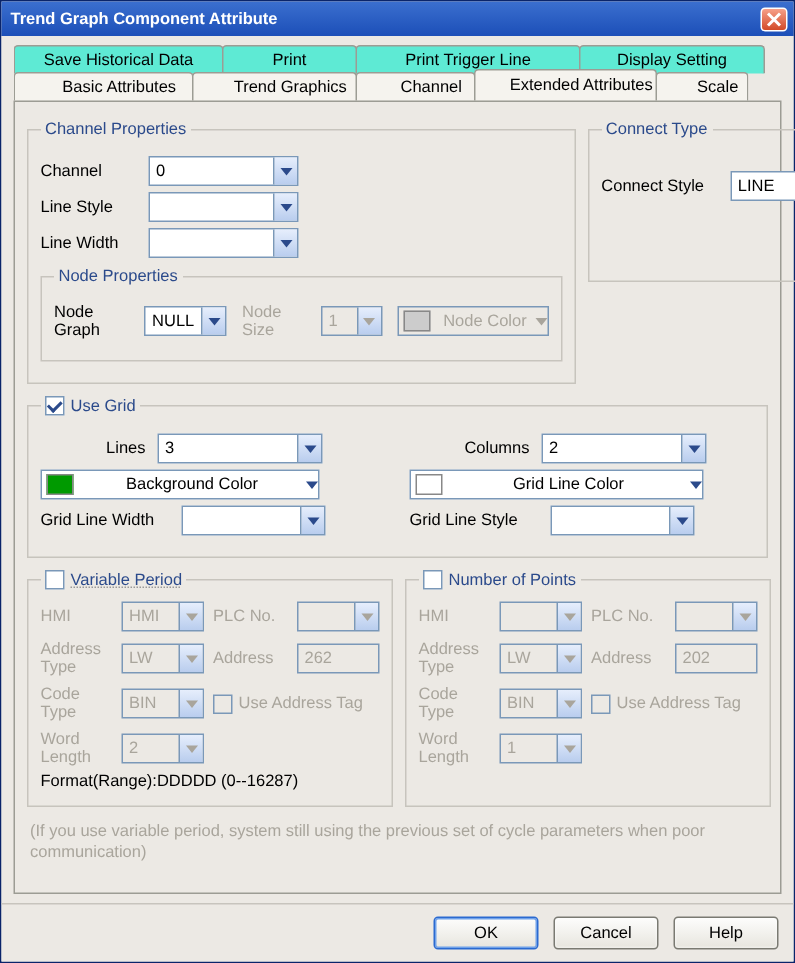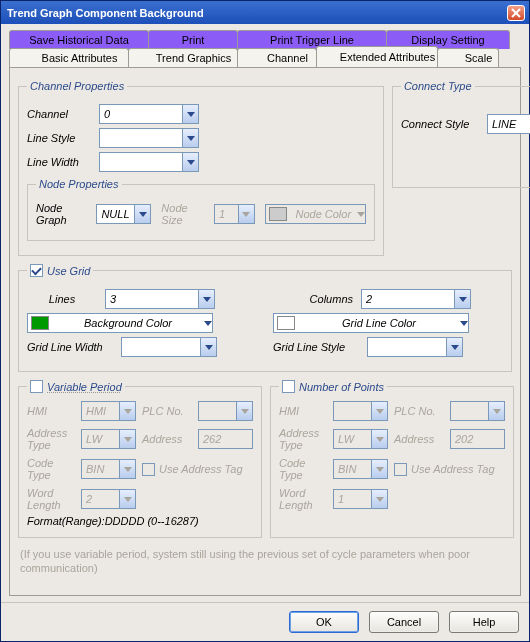--- a/index.html
+++ b/index.html
@@ -35,21 +35,21 @@
   .client {
     flex:1; padding:6px 8px 6px 8px; display:flex; flex-direction:column;
     background:#ece9e4;
   }
 
   
   .tabrows { position:relative; }
   .tabrow { display:flex; gap:0; }
   .tab {
     border:1px solid #9c9c94; border-bottom:none;
-    background:#8b5cf6;
+    background:#5eead4;
     padding:3px 0 3px 0;
     text-align:center;
     border-top-left-radius:3px; border-top-right-radius:3px;
     margin-right:-1px;
     position:relative;
     cursor:default;
     color:#000;
   }
   .tabrow.back .tab { z-index:1; }
   .tabrow.front { margin-top:-1px; }
@@ -67,21 +67,20 @@
     margin-top:-1px;
     padding:8px 8px 8px 8px;
     flex:1;
     position:relative; z-index:4;
   }
 
   fieldset.grp {
     border:1px solid #c7c4bd;
     margin:4px 0; padding:8px 8px 10px 8px;
     position:relative;
-    font-style:italic;
   }
   fieldset.grp > legend {
     padding:0 3px; color:#2b4a8b;
   }
 
   .row { display:flex; align-items:center; gap:8px; margin:4px 0; }
   .row .lab { color:#000; }
   .row .lab.dis, .dis { color:#a9a59c; }
 
   
@@ -156,21 +155,21 @@
   .midcols { display:flex; gap:16px; }
   .midcols > div { flex:1; }
 
 </style>
 </head>
 <body>
 
 <div class="window">
 
   <div class="titlebar">
-    <span class="title">Trend Graph Component Background</span>
+    <span class="title">Trend Graph Component Attribute</span>
     <div class="close">
       <svg viewBox="0 0 10 10">
         <line x1="1" y1="1" x2="9" y2="9" stroke="#fff" stroke-width="2"></line>
         <line x1="9" y1="1" x2="1" y2="9" stroke="#fff" stroke-width="2"></line>
       </svg>
     </div>
   </div>
 
   <div class="client">
 
@@ -268,21 +267,21 @@
         <legend>
           <span class="chk">
             <span class="box checked"></span>
             <span>Use Grid</span>
           </span>
         </legend>
 
         <div class="midcols">
           <div>
             <div class="row">
-              <span class="lab" style="width:70px; text-align:center">Lines</span>
+              <span class="lab" style="width:70px; text-align:right">Lines</span>
               <div class="combo" style="width:110px">
                 <span class="val">3</span>
                 <div class="btn">
                     <div class="tri-down"></div>
                   </div>
               </div>
             </div>
             <div class="row">
               <div class="colorcombo" style="width:186px">
                 <div class="swatch" style="background:#009a00"></div>

